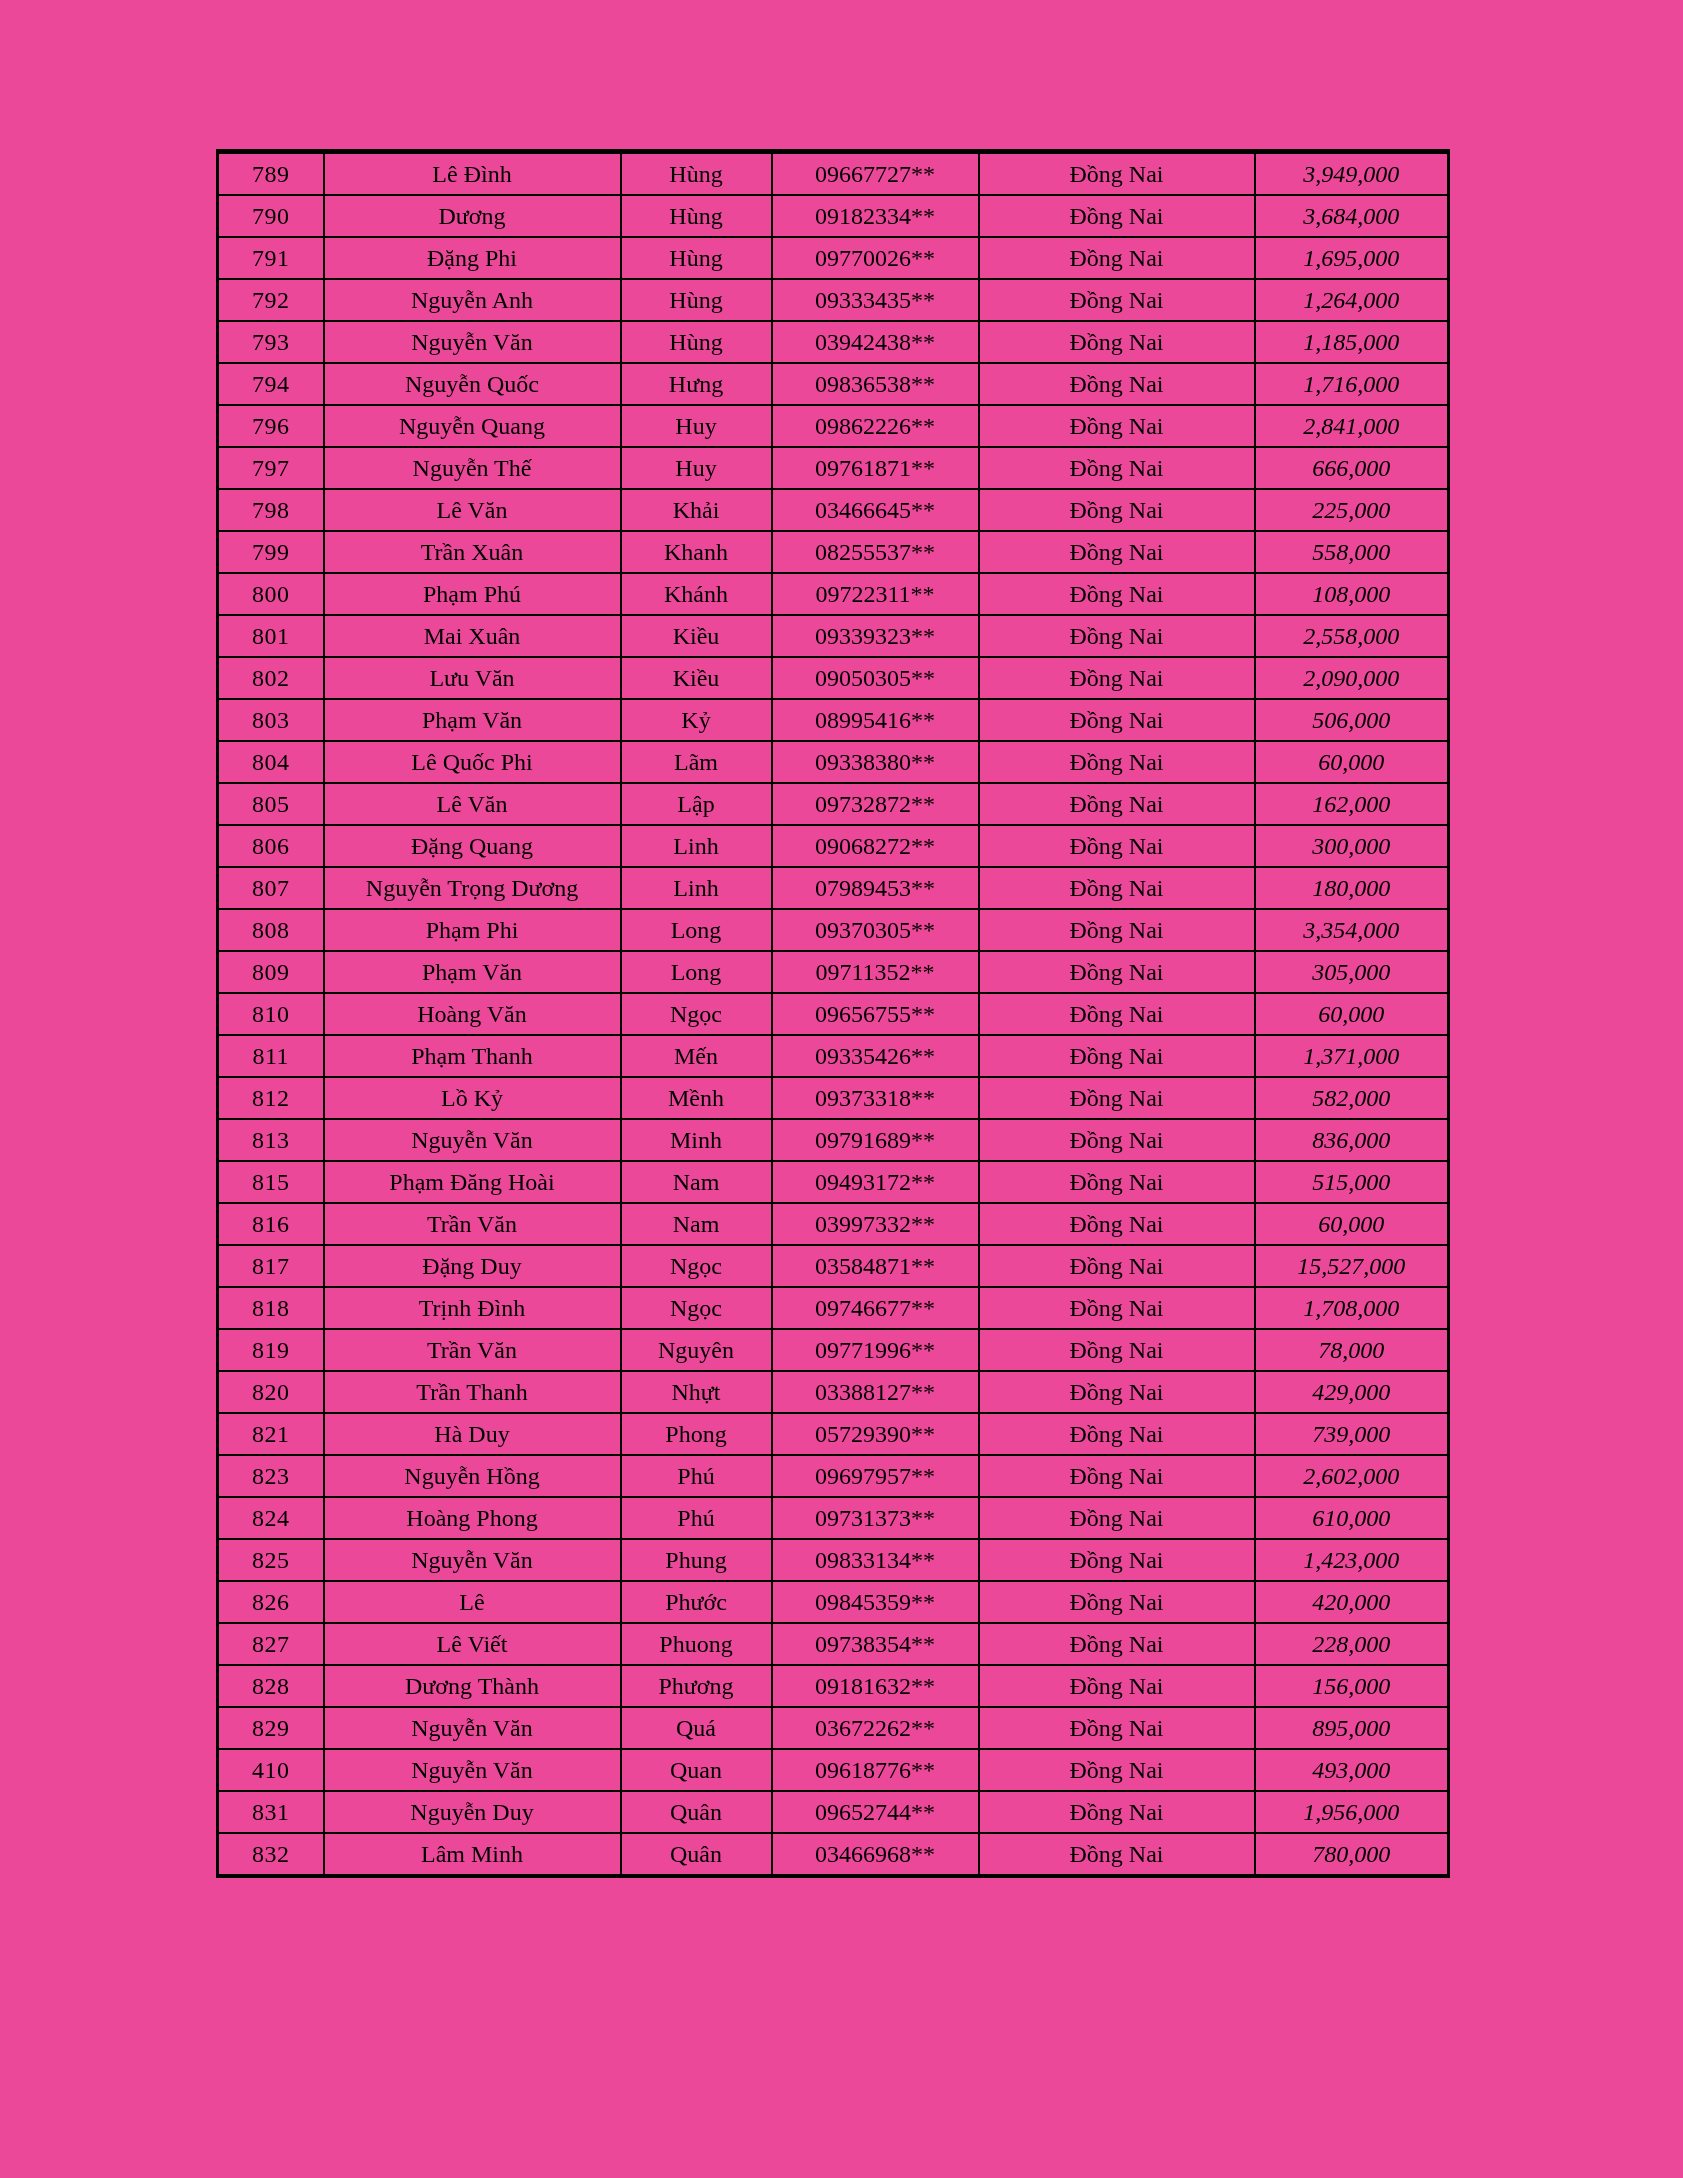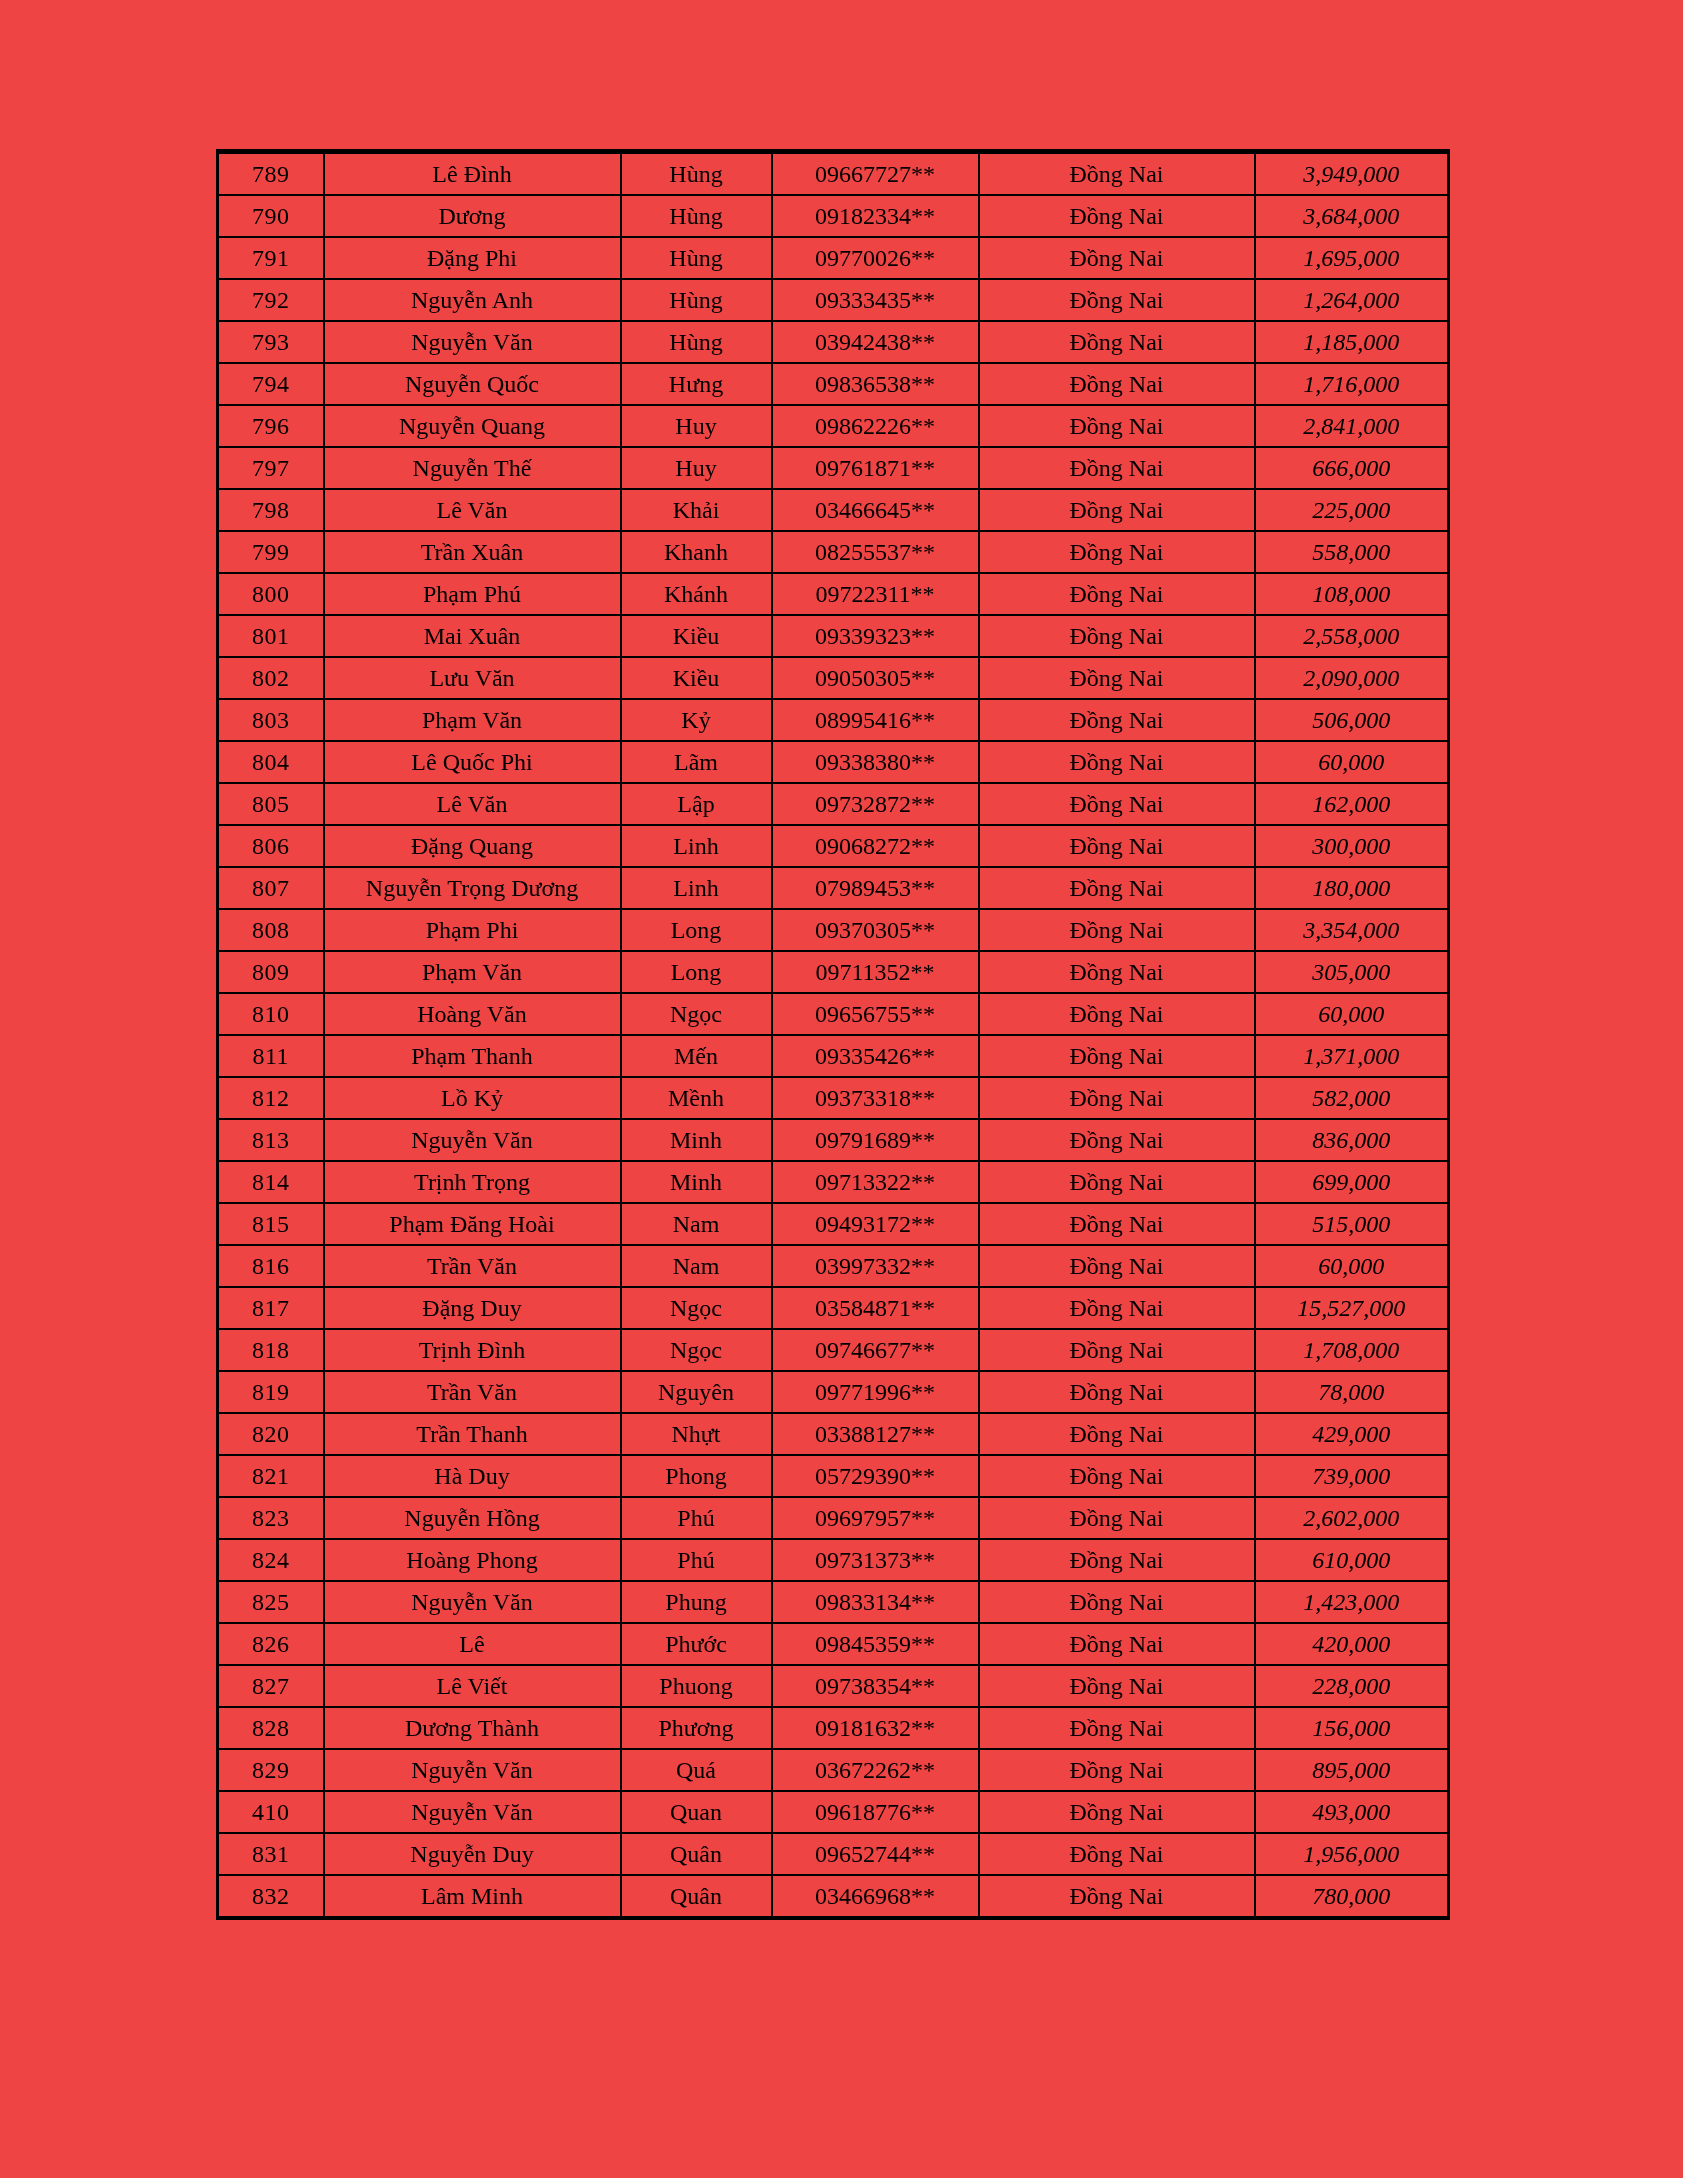--- a/index.html
+++ b/index.html
@@ -10,21 +10,21 @@
   body {
     position: relative;
     width: 1683px;
     height: 2178px;
     font-family: "Liberation Serif", serif;
     color: #000000;
   }
   .page {
     position: absolute;
     inset: 0;
-    background: #ef4444;
+    background: #ec4899;
     padding-left: 40px;
   }
   table.doc-table {
     position: absolute;
     left: 216px;
     top: 149px;
     width: 1232px;
     border-collapse: collapse;
     table-layout: fixed;
     border: 3px solid #000000;
@@ -249,28 +249,20 @@
   </tr>
         <tr>
     <td class="c-no">813</td>
     <td class="c-first">Nguyễn Văn</td>
     <td class="c-last">Minh</td>
     <td class="c-phone">09791689**</td>
     <td class="c-prov">Đồng Nai</td>
     <td class="c-amt">836,000</td>
   </tr>
         <tr>
-    <td class="c-no">814</td>
-    <td class="c-first">Trịnh Trọng</td>
-    <td class="c-last">Minh</td>
-    <td class="c-phone">09713322**</td>
-    <td class="c-prov">Đồng Nai</td>
-    <td class="c-amt">699,000</td>
-  </tr>
-        <tr>
     <td class="c-no">815</td>
     <td class="c-first">Phạm Đăng Hoài</td>
     <td class="c-last">Nam</td>
     <td class="c-phone">09493172**</td>
     <td class="c-prov">Đồng Nai</td>
     <td class="c-amt">515,000</td>
   </tr>
         <tr>
     <td class="c-no">816</td>
     <td class="c-first">Trần Văn</td>

